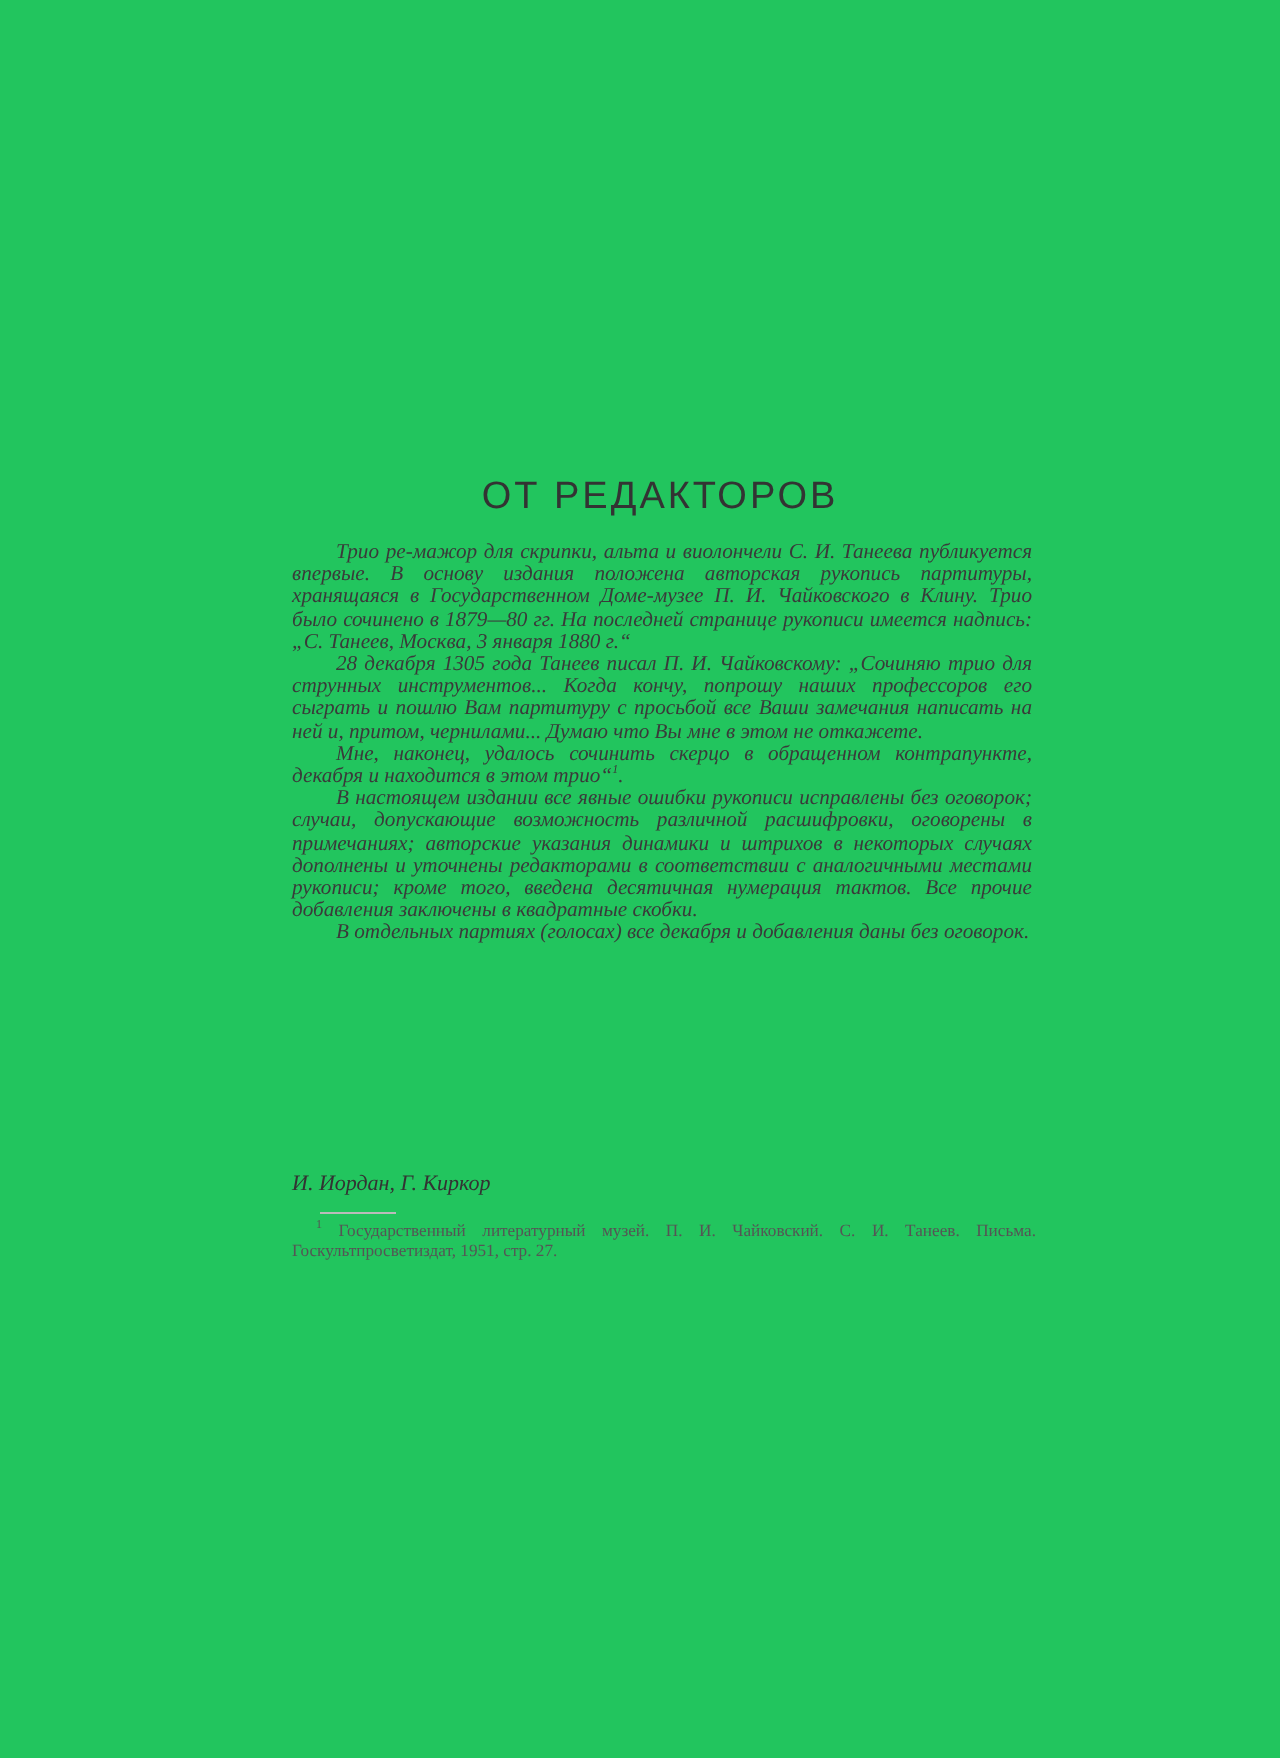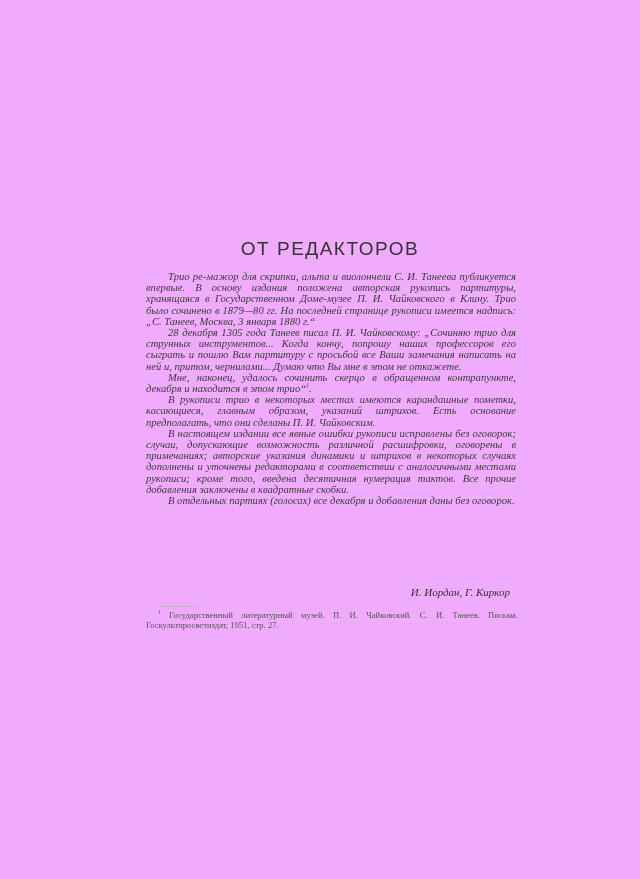--- a/index.html
+++ b/index.html
@@ -12,21 +12,21 @@
       height: 879px;
       position: relative;
       overflow: hidden;
       font-family: "Liberation Serif", "DejaVu Serif", serif;
       color: #2a2a2a;
     }
     .page {
       position: absolute;
       left: 0; top: 0;
       width: 640px; height: 879px;
-      background: #f0abfc;
+      background: #22c55e;
     }
     .title {
       position: absolute;
       top: 225px;
       left: 0;
       width: 660px;
       text-align: center;
       font-family: "Liberation Sans", "DejaVu Sans", sans-serif;
       font-size: 19px;
       letter-spacing: 1.5px;
@@ -47,21 +47,20 @@
     .body-text p {
       margin: 0;
       text-indent: 22px;
       hyphens: manual;
     }
     .signature {
       position: absolute;
       top: 586px;
       left: 146px;
       width: 364px;
-      text-align: right;
       font-style: italic;
       font-size: 11px;
       color: #333;
     }
     .footnote-rule {
       position: absolute;
       top: 606px;
       left: 160px;
       width: 38px;
       border-top: 1px solid #bbb;
@@ -83,21 +82,20 @@
 <body>
 
 <div class="page">
 
   <h1 class="title">ОТ РЕДАКТОРОВ</h1>
 
   <div class="body-text">
     <p>Трио ре-мажор для скрипки, альта и виолончели С. И. Танеева публикуется впервые. В основу издания положена авторская рукопись партитуры, хранящаяся в Государственном Доме-музее П. И. Чайковского в Клину. Трио было сочинено в 1879—80 гг. На последней странице рукописи имеется надпись: „С. Танеев, Москва, 3 января 1880 г.“</p>
     <p>28 декабря 1305 года Танеев писал П. И. Чайковскому: „Сочиняю трио для струнных инструментов... Когда кончу, попрошу наших профессоров его сыграть и пошлю Вам партитуру с просьбой все Ваши замечания написать на ней и, притом, чернилами... Думаю что Вы мне в этом не откажете.</p>
     <p><span>Мне, наконец, удалось сочинить скерцо в обращенном контрапункте, декабря и находится в этом трио“</span><sup>1</sup><span>.</span></p>
-    <p>В рукописи трио в некоторых местах имеются карандашные пометки, касающиеся, главным образом, указаний штрихов. Есть основание предполагать, что они сделаны П. И. Чайковским.</p>
     <p>В настоящем издании все явные ошибки рукописи исправлены без оговорок; случаи, допускающие возможность различной расшифровки, оговорены в примечаниях; авторские указания динамики и штрихов в некоторых случаях дополнены и уточнены редакторами в соответствии с аналогичными местами рукописи; кроме того, введена десятичная нумерация тактов. Все прочие добавления заключены в квадратные скобки.</p>
     <p>В отдельных партиях (голосах) все декабря и добавления даны без оговорок.</p>
   </div>
 
   <div class="signature">И. Иордан, Г. Киркор</div>
 
   <div class="footnote-rule"></div>
 
   <div class="footnote">
     <p><sup>1</sup> <span>Государственный литературный музей. П. И. Чайковский. С. И. Танеев. Письма. Госкультпросветиздат, 1951, стр. 27.</span></p>

